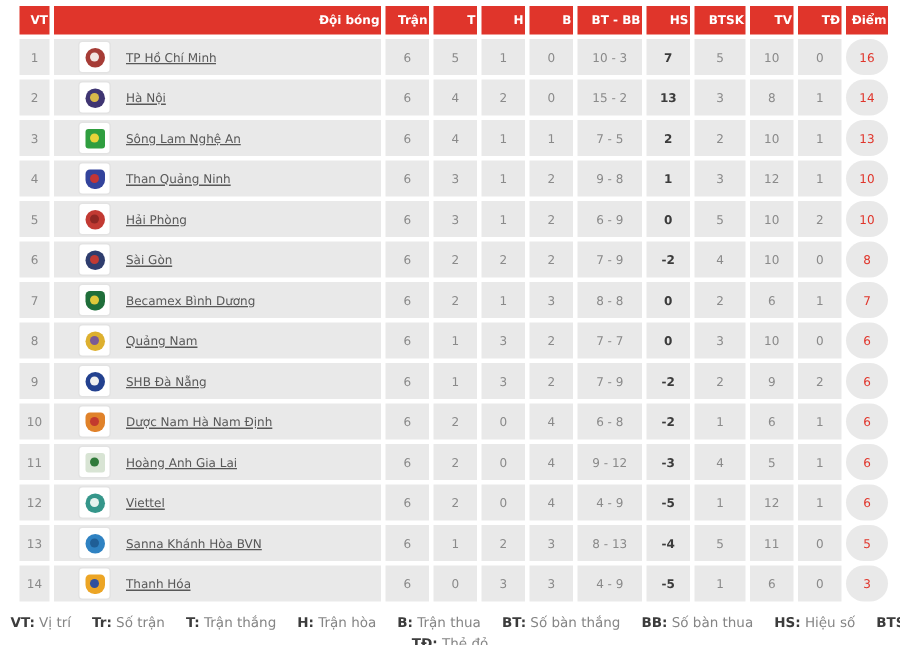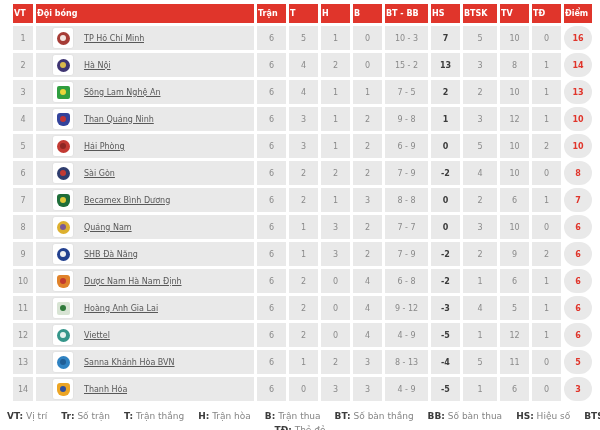--- a/index.html
+++ b/index.html
@@ -11,29 +11,29 @@
   }
   html,body{margin:0;padding:0;}
   body{
     width:600px;height:430px;overflow:hidden;background:#fff;
     font-family:"DejaVu Sans","Liberation Sans",sans-serif;
   }
   .table-wrap{margin:1px 0 0 10px;}
   table{border-collapse:separate;border-spacing:3px;table-layout:fixed;}
   th{
     background:var(--header-bg);color:#fff;font-size:8px;font-weight:bold;
-    height:19px;padding:0 1px;text-align:left;overflow:hidden;white-space:nowrap;
+    height:19px;padding:0 1px;text-align:right;overflow:hidden;white-space:nowrap;
   }
   td{
     background:var(--row-bg);font-size:8px;color:var(--text-muted);
     text-align:center;height:24px;padding:0 1px;overflow:hidden;white-space:nowrap;
   }
   td.team-cell{text-align:left;color:#585858;padding-left:16px;}
   td.hs-cell{color:var(--text-dark);font-weight:bold;}
-  td.points-cell{color:var(--points-text);font-weight:bold;border-radius:12px;}
+  td.points-cell{color:var(--points-text);font-weight:normal;border-radius:12px;}
   .team-inner{display:flex;align-items:center;gap:10px;text-decoration:underline;}
   .logo-box{
     width:20px;height:20px;background:#fff;border:1px solid #e3e3e3;border-radius:3px;
     display:inline-flex;align-items:center;justify-content:center;flex:0 0 auto;position:relative;
   }
   .crest{width:13px;height:13px;display:inline-flex;align-items:center;justify-content:center;}
   .crest-dot{width:6px;height:6px;border-radius:50%;display:inline-block;}
   .tname{overflow:hidden;text-overflow:ellipsis;white-space:nowrap;}
   .legend{margin-top:6px;text-align:center;font-size:9px;color:#858585;line-height:12px;}
   .legend-line{margin-bottom:2px;}

